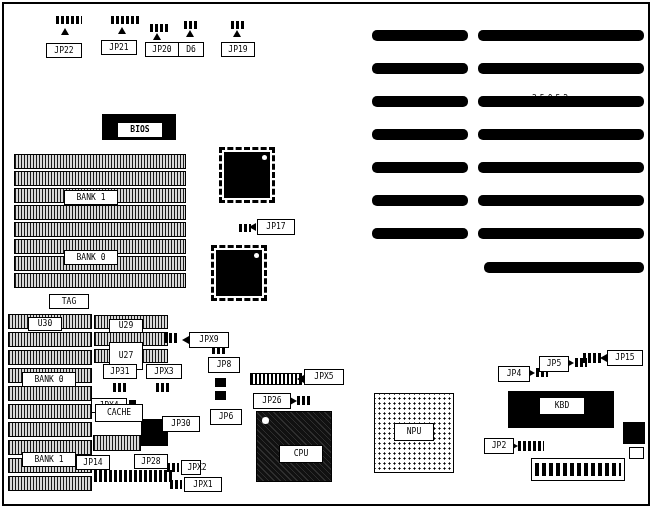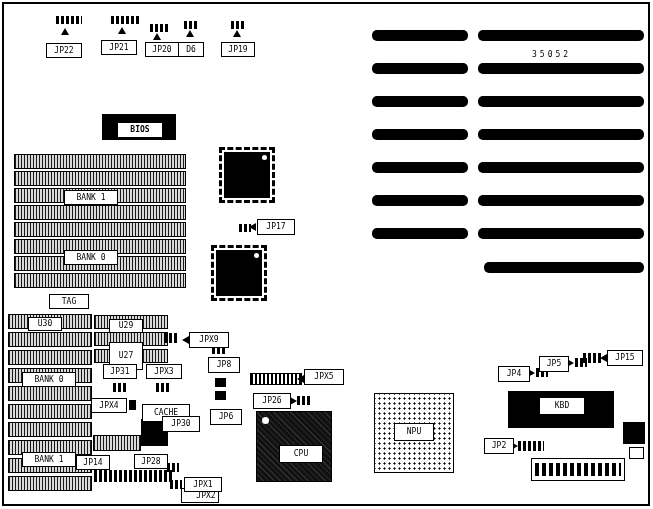--- a/index.html
+++ b/index.html
@@ -40,21 +40,21 @@
     background-size: 5px 5px; background-position: 2px 2px;
   }
   .conn { position: absolute; border: 1px solid #000; background: #fff; }
   .conn-inner {
     position: absolute; left: 3px; right: 3px; top: 4px; bottom: 4px;
     background-image: repeating-linear-gradient(90deg, #000 0 4px, transparent 4px 7px);
   }
   .arrow-up { position: absolute; width: 0; height: 0; border-left: 4px solid transparent; border-right: 4px solid transparent; border-bottom: 7px solid #000; z-index: 5; }
   .arrow-left { position: absolute; width: 0; height: 0; border-top: 4px solid transparent; border-bottom: 4px solid transparent; border-right: 7px solid #000; z-index: 5; }
   .arrow-right { position: absolute; width: 0; height: 0; border-top: 4px solid transparent; border-bottom: 4px solid transparent; border-left: 7px solid #000; z-index: 5; }
-  .num { position: absolute; font-size: 8px; letter-spacing: 3px; color: #000; z-index: 5; }
+  .num { position: absolute; font-size: 8px; letter-spacing: 3px; color: #000; z-index: 5; margin-top: 44px; }
 </style>
 </head>
 <body>
 
 <div class="board">
   <div class="frame"></div>
 
   <div class="pins" style="left:56px;top:16px;width:26px;height:8px;"></div>
   <div class="arrow-up" style="left:61px;top:28px;"></div>
   <div class="lbl" style="left:46px;top:43px;width:36px;height:15px;">JP22</div>
@@ -143,28 +143,28 @@
   <div class="mem" style="left:94px;top:349px;width:74px;height:14px;"></div>
   <div class="lbl" style="left:109px;top:319px;width:34px;height:14px;">U29</div>
   <div class="lbl" style="left:109px;top:342px;width:34px;height:28px;">U27</div>
 
   <div class="lbl" style="left:103px;top:364px;width:34px;height:15px;">JP31</div>
   <div class="pins" style="left:113px;top:383px;width:13px;height:9px;"></div>
   <div class="lbl" style="left:146px;top:364px;width:36px;height:15px;">JPX3</div>
   <div class="pins" style="left:156px;top:383px;width:13px;height:9px;"></div>
   <div class="lbl" style="left:91px;top:398px;width:36px;height:15px;">JPX4</div>
   <div class="pinsq" style="left:129px;top:400px;width:7px;height:10px;"></div>
-  <div class="lbl" style="left:95px;top:404px;width:48px;height:18px;margin-left:47px;">CACHE</div>
+  <div class="lbl" style="left:95px;top:404px;width:48px;height:18px;">CACHE</div>
   <div class="mem" style="left:93px;top:435px;width:48px;height:16px;"></div>
   <div class="blackrect" style="left:141px;top:419px;width:27px;height:27px;"></div>
   <div class="lbl" style="left:162px;top:416px;width:38px;height:16px;">JP30</div>
   <div class="lbl" style="left:134px;top:454px;width:34px;height:15px;">JP28</div>
   <div class="pins" style="left:94px;top:470px;width:78px;height:12px;"></div>
   <div class="pins" style="left:167px;top:463px;width:12px;height:9px;"></div>
-  <div class="lbl" style="left:181px;top:488px;width:38px;height:15px;padding-left:12px;">JPX2</div>
+  <div class="lbl" style="left:181px;top:460px;width:20px;height:15px;padding-left:12px;">JPX2</div>
   <div class="pins" style="left:170px;top:480px;width:12px;height:9px;"></div>
   <div class="lbl" style="left:184px;top:477px;width:38px;height:15px;">JPX1</div>
 
   <div class="pins" style="left:164px;top:333px;width:13px;height:10px;"></div>
   <div class="arrow-left" style="left:182px;top:336px;"></div>
   <div class="lbl" style="left:189px;top:332px;width:40px;height:16px;">JPX9</div>
   <div class="pins" style="left:212px;top:345px;width:13px;height:9px;"></div>
   <div class="lbl" style="left:208px;top:357px;width:32px;height:16px;">JP8</div>
   <div class="pinsq" style="left:215px;top:378px;width:11px;height:9px;"></div>
   <div class="pinsq" style="left:215px;top:391px;width:11px;height:9px;"></div>

